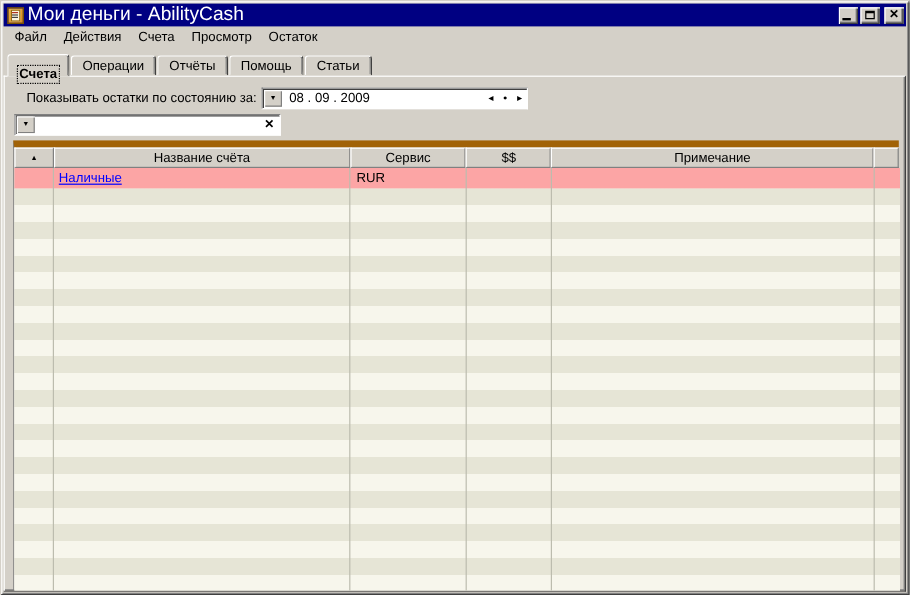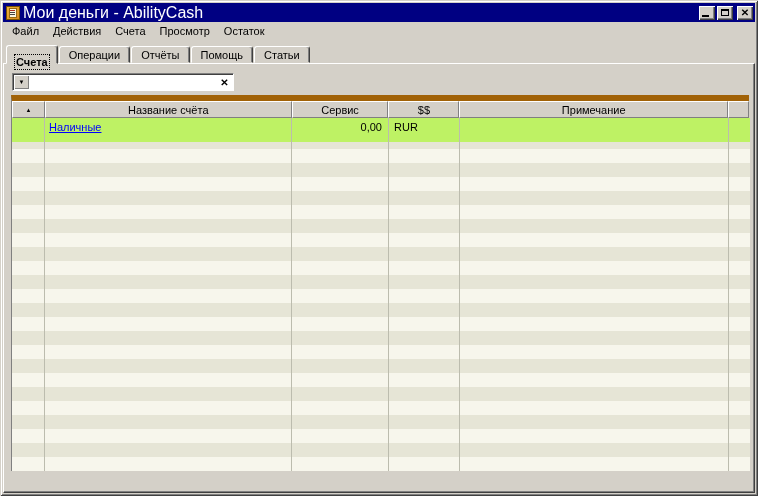--- a/index.html
+++ b/index.html
@@ -104,21 +104,21 @@
   .thead{ display:flex; height:17px; }
   .th{
     background:#d4d0c8; height:17px;
     border:1px solid; border-color:#fff #808080 #808080 #fff;
     display:flex; align-items:center; justify-content:center;
     overflow:hidden; white-space:nowrap; cursor:default;
   }
   .th.sort{ justify-content:center; font-size:6px; }
   .c0{width:33px} .c1{width:247px} .c2{width:97px} .c3{width:71px} .c4{width:269px} .c5{width:21px}
   .tbody{ position:relative; height:353px; width:738px; background:#f7f6ec; }
-  .data-row{ display:flex; height:24px; background:#bef264; position:relative; z-index:1;}
+  .data-row{ display:flex; height:17px; background:#fca5a5; position:relative; z-index:1;}
   .td{ height:17px; display:flex; align-items:center; overflow:hidden; white-space:nowrap; }
   .td.name{ padding-left:4px; }
   .td.balance{ justify-content:flex-end; padding-right:7px; }
   .td.currency{ padding-left:5px;text-align:right; }
   .acct-link{ color:#0000ff; text-decoration:underline; cursor:pointer; }
   .stripes{
     position:absolute; left:0; top:17px; right:0; bottom:0;
     background:repeating-linear-gradient(180deg,#e6e5d6 0 14px,#f7f6ec 14px 28px);
   }
   .vlines{ position:absolute; left:0; top:0; width:100%; height:100%; z-index:2; pointer-events:none; }
@@ -172,20 +172,38 @@
     <div class="tab">
       <span class="tab-label">Помощь</span>
     </div>
     <div class="tab">
       <span class="tab-label">Статьи</span>
     </div>
   </div>
 
   <div class="tabpanel">
 
+    <div class="filter-row">
+      <div class="filter-label">Показывать остатки по состоянию за:</div>
+      <div class="field">
+        <div class="dd-btn">
+          <span>▼</span>
+        </div>
+        <div class="field-value">08 . 09 . 2009</div>
+        <div class="spin-btn">
+          <span>◄</span>
+        </div>
+        <div class="spin-btn dot">
+          <span>●</span>
+        </div>
+        <div class="spin-btn">
+          <span>►</span>
+        </div>
+      </div>
+    </div>
 
     <div class="filter-row">
       <div class="field">
         <div class="dd-btn">
           <span>▼</span>
         </div>
         <div class="field-value"></div>
         <div class="clear-btn">
           <span>✕</span>
         </div>
@@ -202,21 +220,20 @@
         <div class="th c3">$$</div>
         <div class="th c4">Примечание</div>
         <div class="th c5"></div>
       </div>
       <div class="tbody">
         <div class="data-row">
           <div class="td c0"></div>
           <div class="td name c1">
             <span class="acct-link">Наличные</span>
           </div>
-          <div class="td balance c2">0,00</div>
           <div class="td currency c3">RUR</div>
           <div class="td c4"></div>
           <div class="td c5"></div>
         </div>
         <div class="stripes"></div>
         <div class="vlines">
           <div class="vline vl0"></div>
           <div class="vline vl1"></div>
           <div class="vline vl2"></div>
           <div class="vline vl3"></div>

